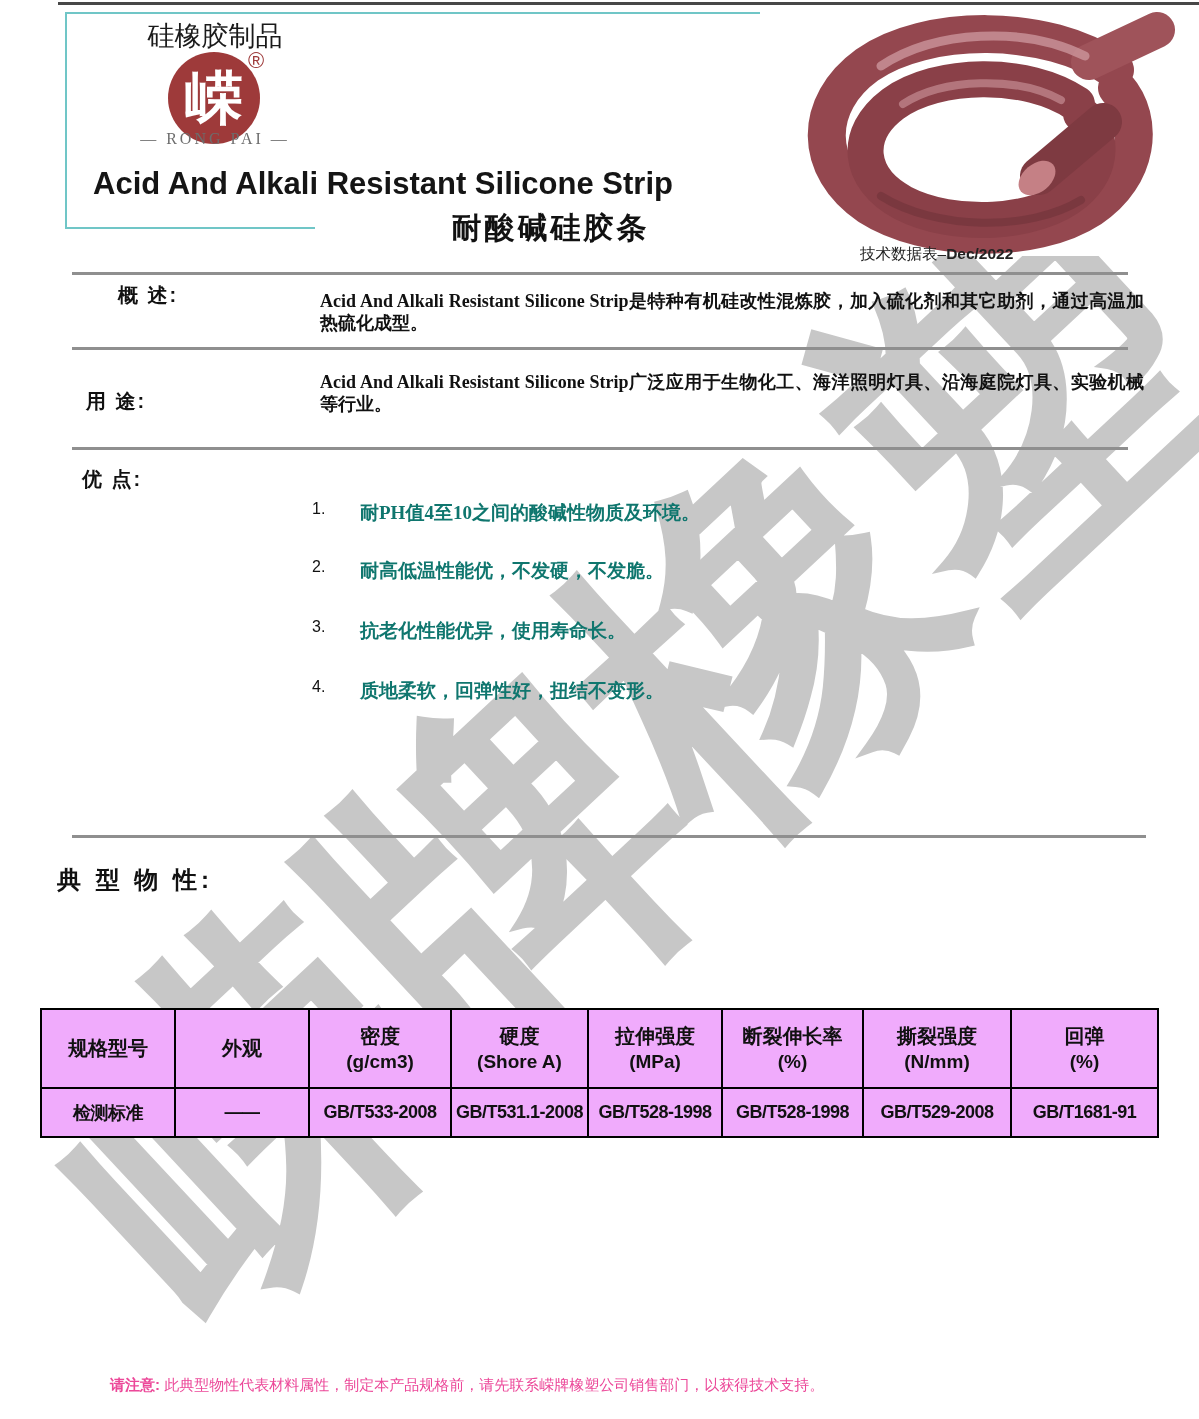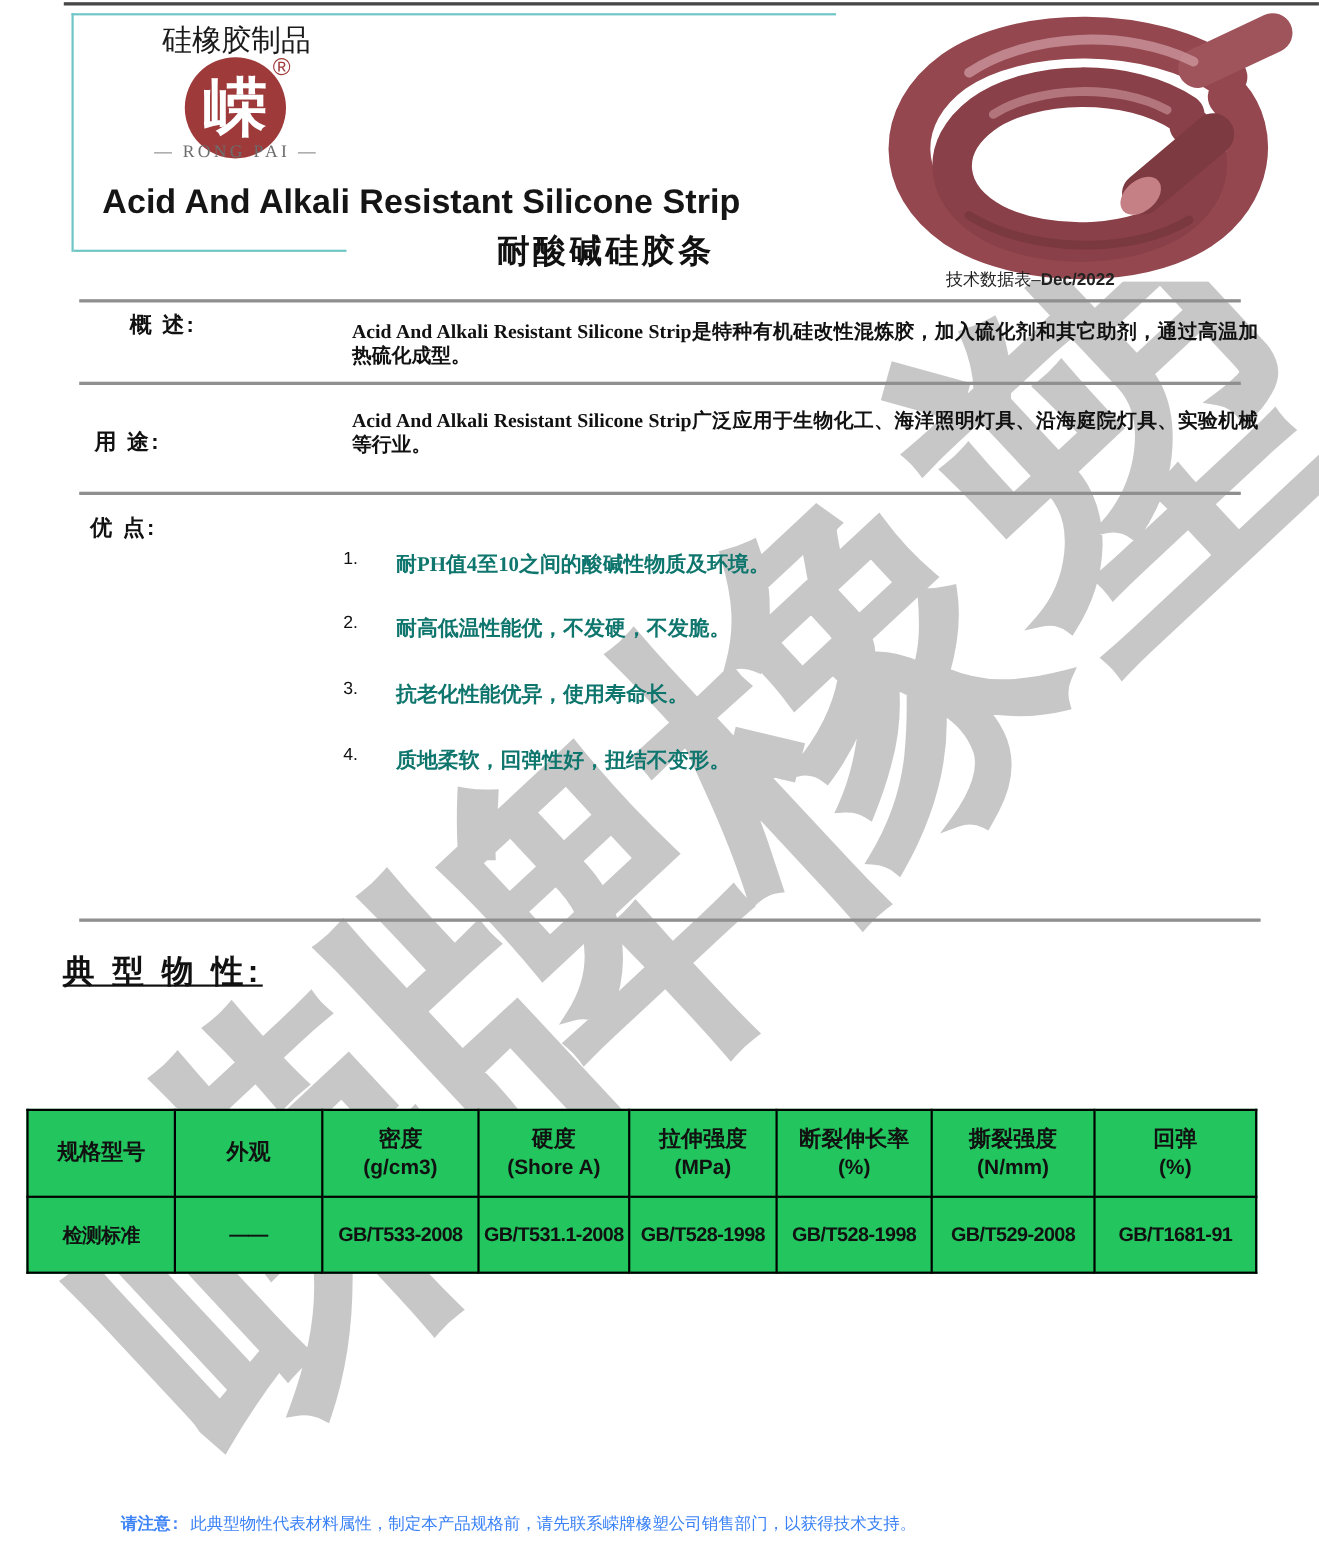--- a/index.html
+++ b/index.html
@@ -51,56 +51,56 @@
   .rule{height:3px;background:#8f8f8f;z-index:3;}
   .rule1{left:72px;top:272px;width:1056px;}
   .rule2{left:72px;top:347px;width:1056px;}
   .rule3{left:72px;top:447px;width:1056px;}
   .rule4{left:72px;top:835px;width:1074px;}
   
   .sec-label{font-size:20px;font-weight:700;letter-spacing:2px;color:#111;z-index:3;white-space:nowrap;}
   .ov-label{left:86px;top:282px;margin-left:32px;}
   .us-label{left:86px;top:388px;}
   .adv-label{left:82px;top:466px;}
-  .props-label{left:57px;top:864px;font-size:29px;letter-spacing:4px;text-decoration:underline;}
+  .props-label{left:57px;top:864px;font-size:24px;letter-spacing:4px;}
   .body-text{
     font-family:"Liberation Serif","DejaVu Serif",serif;
     font-size:18px;font-weight:700;line-height:22px;color:#111;z-index:3;
     text-align:justify;
   }
   .ov-text{left:320px;top:280px;width:824px;margin-top:10px;}
   .us-text{left:320px;top:371px;width:824px;}
   .adv-item{z-index:3;white-space:nowrap;}
   .adv-num{
     position:absolute;left:312px;font-size:16px;font-weight:400;
     font-family:"Liberation Sans","DejaVu Sans",sans-serif;color:#111;
   }
   .adv-txt{
     position:absolute;left:360px;font-size:19px;font-weight:700;
     font-family:"Liberation Serif","DejaVu Serif",serif;color:#0f766e;
   }
   .adv-1{top:500px;} .adv-2{top:558px;} .adv-3{top:618px;} .adv-4{top:678px;}
   
   .props-table{
-    position:absolute;left:24px;top:1008px;width:1117px;z-index:3;
-    border-collapse:collapse;table-layout:fixed;background:#22c55e;
+    position:absolute;left:40px;top:1008px;width:1117px;z-index:3;
+    border-collapse:collapse;table-layout:fixed;background:#f0abfc;
   }
   .props-table td{
     border:2px solid #000;text-align:center;vertical-align:middle;
     font-weight:700;color:#111;padding:0 1px;overflow:hidden;
   }
   .props-table tr.head-row{height:79px;}
-  .props-table tr.std-row{height:69px;}
+  .props-table tr.std-row{height:49px;}
   .props-table tr.val-row{height:81px;}
   .head-row td{font-size:20px;line-height:25px;}
   .head-row .h2{font-size:19px;font-weight:700;}
   .std-row td{font-size:18px;letter-spacing:-0.5px;}
   .val-row td{font-size:20px;}
   
-  .footer-note{left:110px;top:1376px;font-size:15px;color:#3b82f6;z-index:3;white-space:nowrap;font-family:Liberation Mono, monospace;}
+  .footer-note{left:110px;top:1376px;font-size:15px;color:#ec4899;z-index:3;white-space:nowrap;}
   .footer-note .lbl{font-weight:700;}
 </style>
 </head>
 <body>
 
 <div class="abs watermark">嵘牌橡塑</div>
 
 <div class="abs top-rule"></div>
 
 <div class="abs logo-box"></div>

